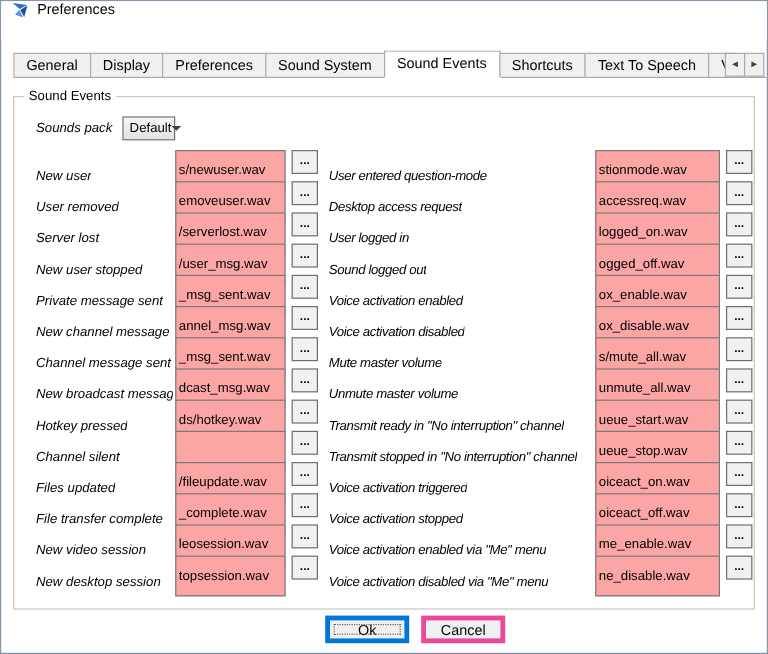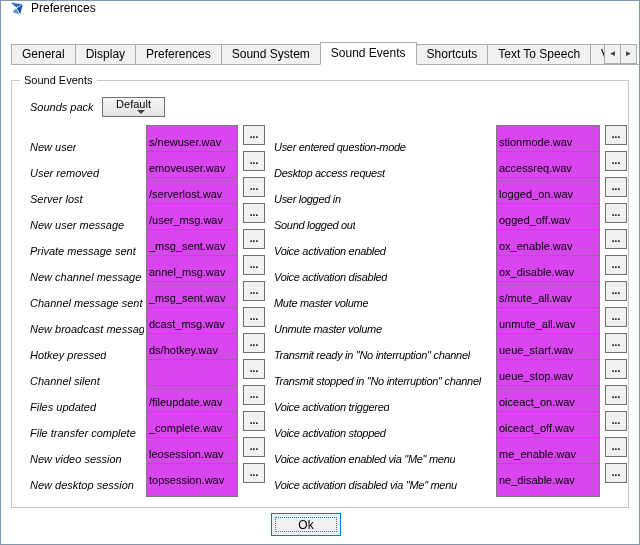--- a/index.html
+++ b/index.html
@@ -35,50 +35,50 @@
   .scrollbtn + .scrollbtn { margin-left:-1px; }
 
   
   .groupbox { position:absolute; left:10px; top:79px; width:618px; height:428px;
     border:1px solid #c6c6c6; }
   .legend { position:absolute; top:-8px; left:8px; padding:0 4px; background:#fff;
     font-size:11px; line-height:14px; }
 
   .sp-label { position:absolute; left:18px; top:16px; height:20px; line-height:20px;
     font-size:11px;font-style:italic; }
-  .combo { position:absolute; left:90px; top:16px; width:63px; height:20px;
+  .combo { position:absolute; left:90px; top:16px; width:44px; height:20px;
     border:1px solid #707070; background:linear-gradient(#f5f5f5,#e4e4e4);
-    display:flex; align-items:center; padding:0 19px; font-size:11px; cursor:default;flex-direction:column; }
+    display:flex; align-items:center; padding:0 5px; font-size:11px; cursor:default; }
   .combo-arrow { margin-left:auto; width:0; height:0;
     border-left:4px solid transparent; border-right:4px solid transparent;
     border-top:4px solid #404040; }
 
   
   .col { position:absolute; top:44px; }
   #left-col  { left:18px;  width:236px; }
   #right-col { left:262px; width:354px; }
   .row { position:relative; height:26px; }
   .lbl { position:absolute; left:0; top:12px; height:20px; line-height:20px;
     font-size:11px; white-space:nowrap; overflow:hidden;font-style:italic; }
   #left-col  .lbl { max-width:114px; }
   #right-col .lbl { max-width:220px; letter-spacing:-0.3px; }
-  .field { position:absolute; top:0; height:20px; background:#d946ef;
+  .field { position:absolute; top:0; height:20px; background:#fca5a5;
     border:1px solid #7a7a7a; padding:16px 2px; color:#000;
     font:11px "Liberation Sans","DejaVu Sans",sans-serif; }
   #left-col  .field { left:116px; width:92px; }
   #right-col .field { left:222px; width:104px; }
   .browse { position:absolute; top:0; width:22px; height:20px;
     background:#f1f1f1; border:1px solid #707070; padding:0;
     font:bold 10px "Liberation Sans",sans-serif; line-height:8px; color:#000; }
   #left-col  .browse { left:213px; }
   #right-col .browse { left:331px; }
 
   
   .btn { position:absolute; top:512px; width:70px; height:23px;
-    background:#f0f0f0; border:1px solid #ec4899; font-size:12px;
+    background:#f0f0f0; border:4px solid #ec4899; font-size:12px;
     font-family:inherit; color:#000; }
   .btn.ok { left:270px; }
   .btn.ok::after { content:""; position:absolute; left:3px; right:3px; top:3px;
     bottom:3px; border:1px dotted #646464; }
   .btn.cancel { left:350px; }
 </style>
 </head>
 <body>
 
 <div class="window">
@@ -130,21 +130,21 @@
           <span class="lbl">User removed</span>
           <input type="text" class="field" value="emoveuser.wav" style="">
           <button class="browse">...</button>
         </div>
         <div class="row">
           <span class="lbl">Server lost</span>
           <input type="text" class="field" value="/serverlost.wav" style="">
           <button class="browse">...</button>
         </div>
         <div class="row">
-          <span class="lbl">New user message</span>
+          <span class="lbl">New user stopped</span>
           <input type="text" class="field" value="/user_msg.wav" style="">
           <button class="browse">...</button>
         </div>
         <div class="row">
           <span class="lbl">Private message sent</span>
           <input type="text" class="field" value="_msg_sent.wav" style="">
           <button class="browse">...</button>
         </div>
         <div class="row">
           <span class="lbl">New channel message</span>
@@ -260,14 +260,15 @@
         </div>
         <div class="row">
           <span class="lbl">Voice activation disabled via "Me" menu</span>
           <input type="text" class="field" value="ne_disable.wav" style="">
           <button class="browse">...</button>
         </div>
       </div>
   </div>
 
   <button class="btn ok" style="border-color: rgb(0, 120, 215);">Ok</button>
+  <button class="btn cancel">Cancel</button>
 
 </div>
 
 </body></html>

